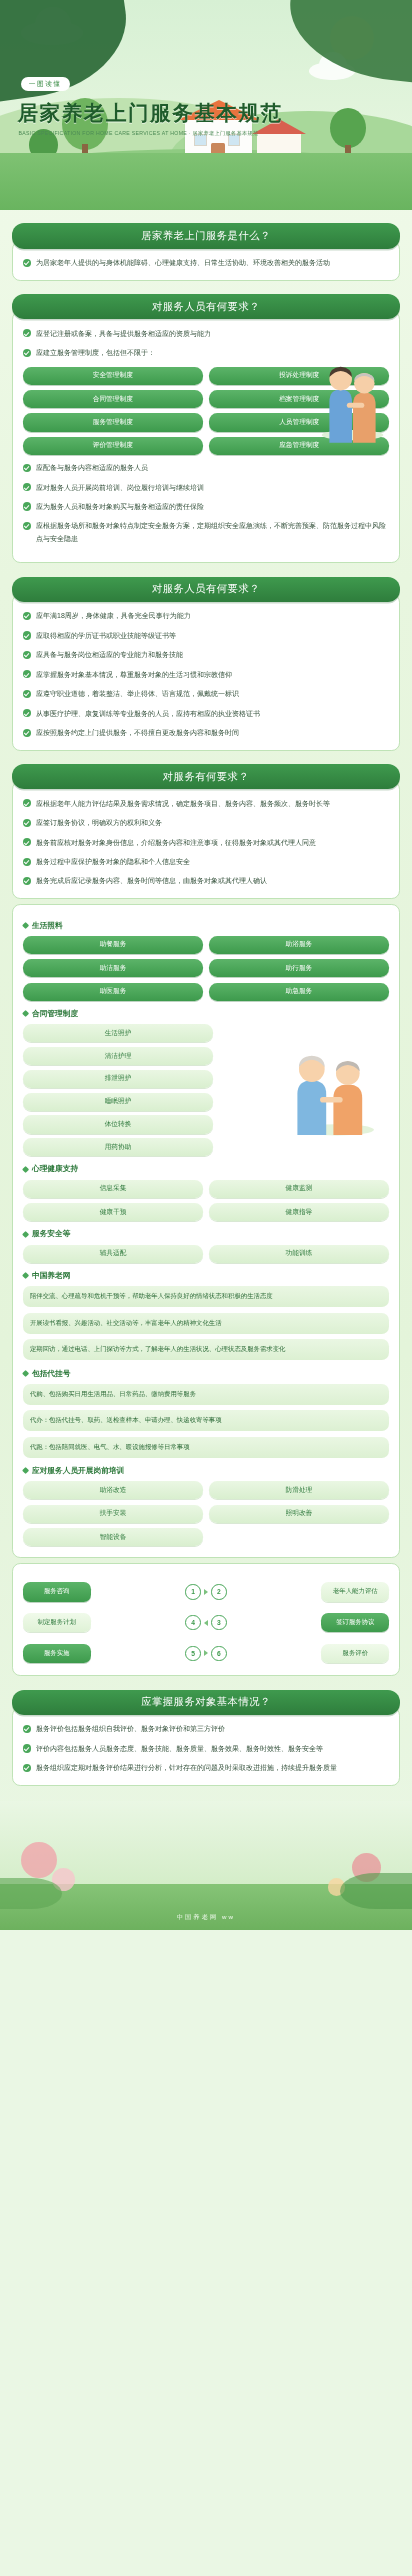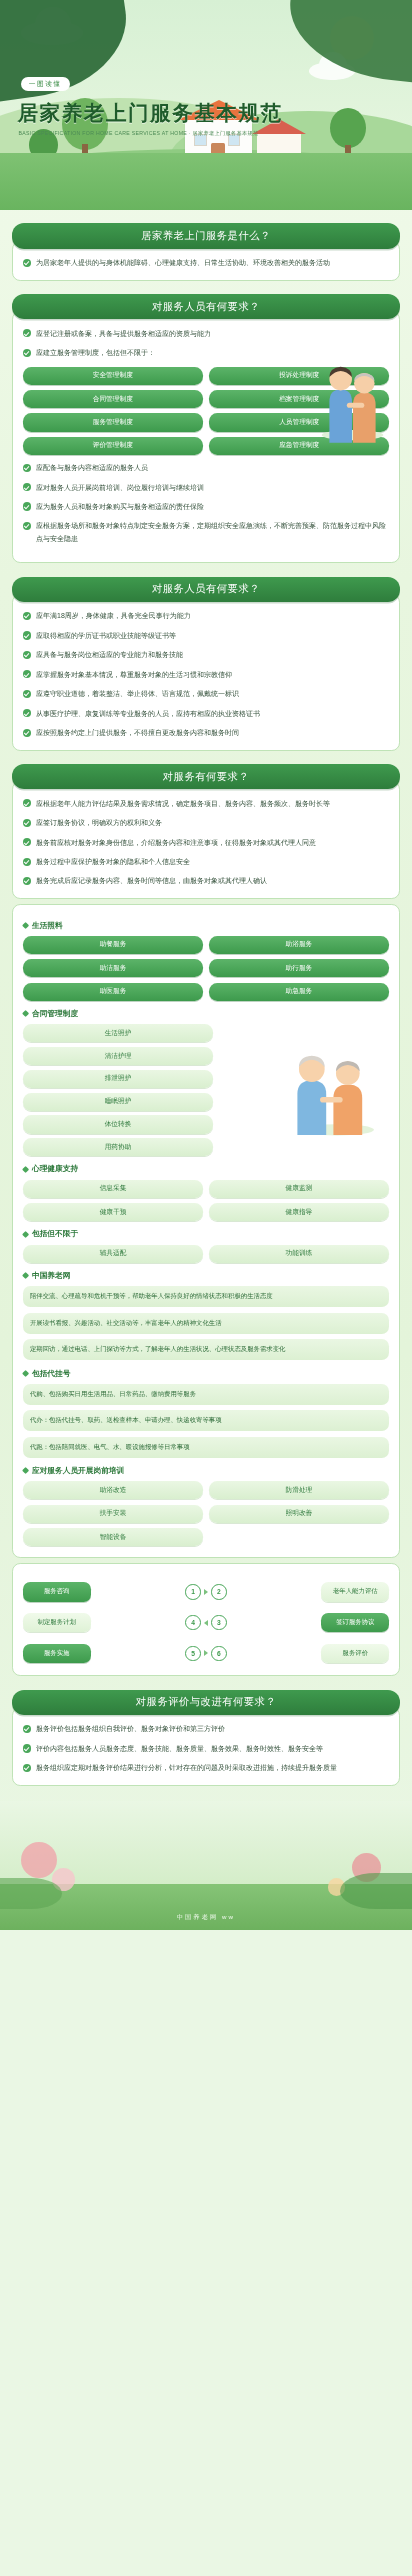--- a/index.html
+++ b/index.html
@@ -439,21 +439,21 @@
       </div>
       <div class="grid2">
         <div class="pill light">信息采集</div>
         <div class="pill light">健康监测</div>
         <div class="pill light">健康干预</div>
         <div class="pill light">健康指导</div>
       </div>
 
       <div class="sub-head">
         <span class="sub-dot"></span>
-        <span>包括但不限于</span>
+        <span>服务安全等</span>
       </div>
       <div class="grid2">
         <div class="pill light">辅具适配</div>
         <div class="pill light">功能训练</div>
       </div>
 
       <div class="sub-head">
         <span class="sub-dot"></span>
         <span>中国养老网</span>
       </div>
@@ -520,21 +520,21 @@
             <div class="flow-num">6</div>
           </div>
           <div class="flow-box light">服务评价</div>
         </div>
 
       </div>
     </div>
   </div>
 
   <div class="section">
-    <div class="sec-title">对服务评价与改进有何要求？</div>
+    <div class="sec-title">应掌握服务对象基本情况？</div>
     <div class="card">
       <div class="item">
           <span class="bullet"></span>
           <span class="item-text">服务评价包括服务组织自我评价、服务对象评价和第三方评价</span>
         </div>
       <div class="item">
           <span class="bullet"></span>
           <span class="item-text">评价内容包括服务人员服务态度、服务技能、服务质量、服务效果、服务时效性、服务安全等</span>
         </div>
       <div class="item">

